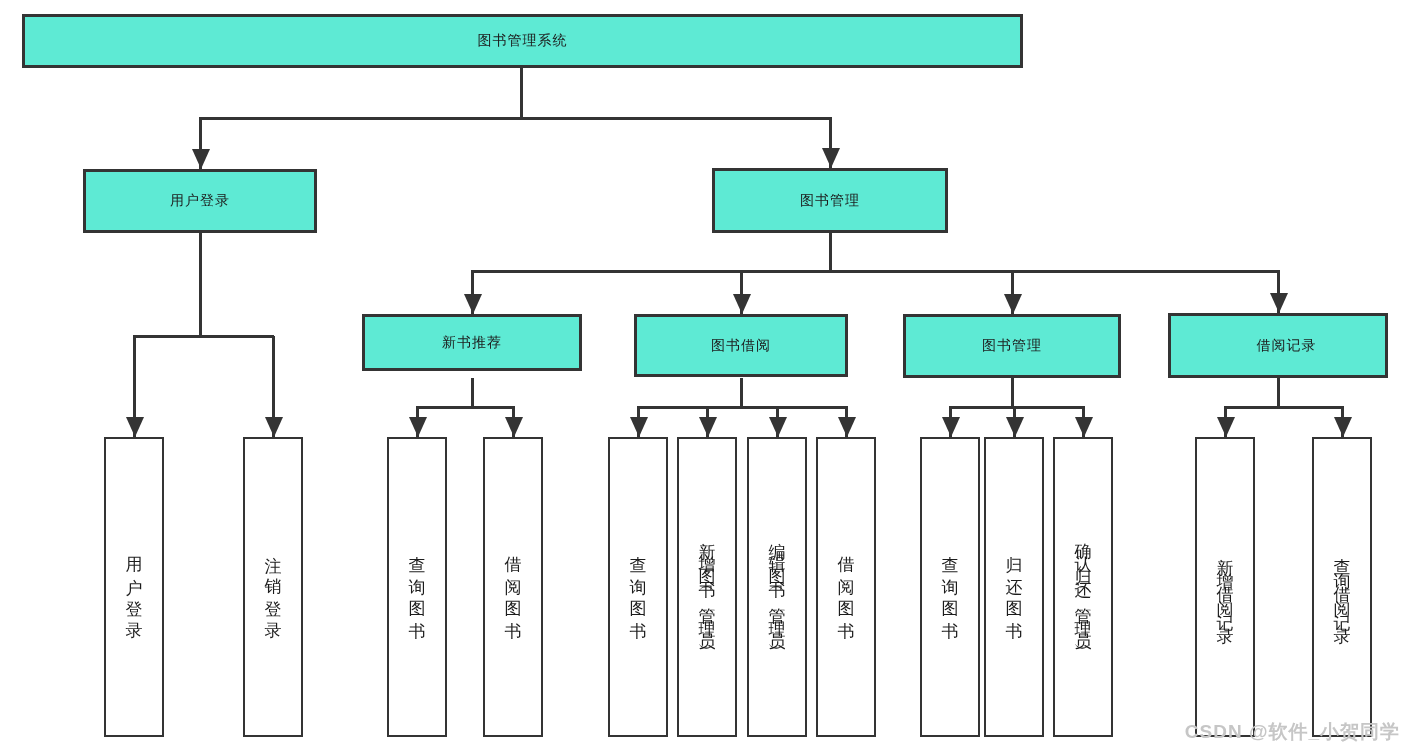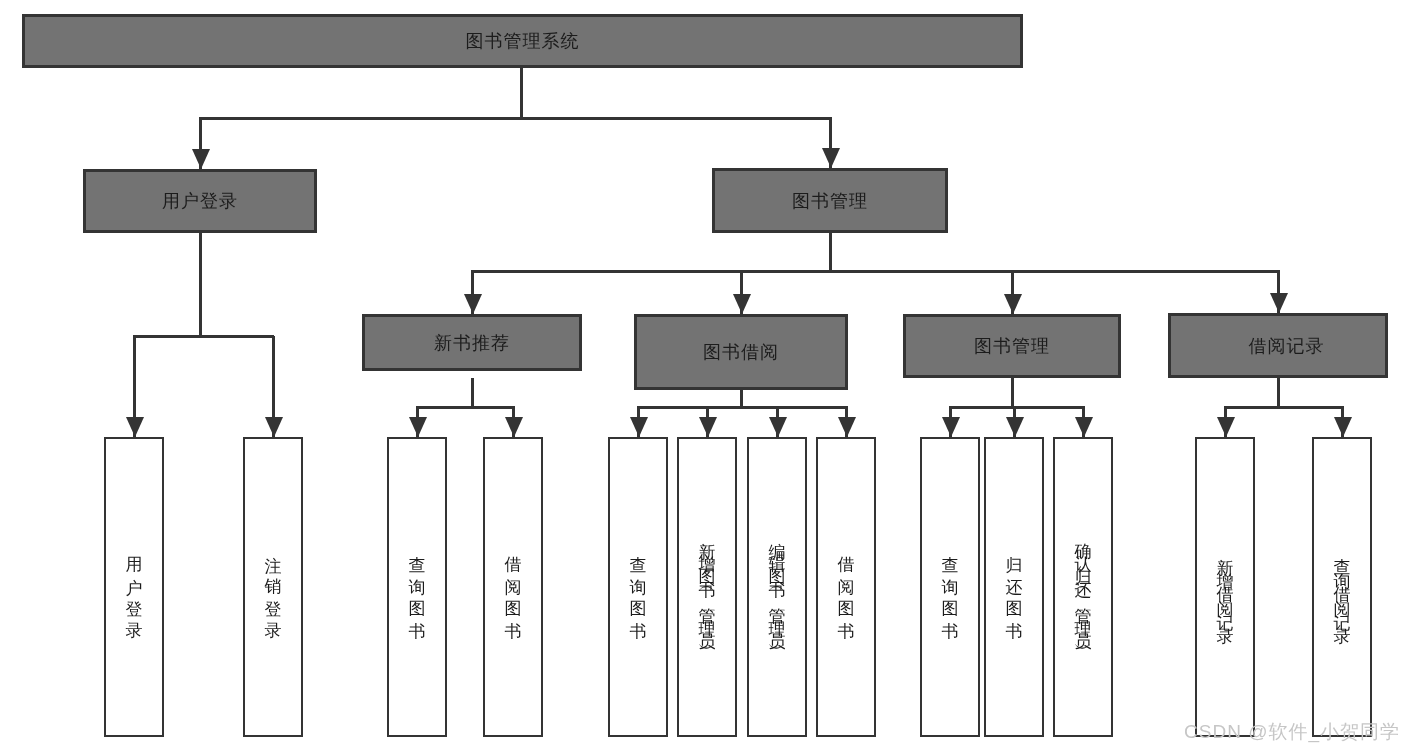--- a/index.html
+++ b/index.html
@@ -3,23 +3,23 @@
 <meta charset="utf-8">
 <style>
   html,body { margin:0; padding:0; background:#ffffff; }
   body { font-family: "Liberation Sans", "DejaVu Sans", sans-serif; }
   #canvas {
     position:relative; width:1405px; height:747px; background:#ffffff;
     overflow:hidden; color:#1f1f1f;
   }
   
   .node {
-    position:absolute; box-sizing:border-box; background:#737373;
+    position:absolute; box-sizing:border-box; background:#5eead4;
     border:3px solid #343434; display:flex; align-items:center; justify-content:center;
-    font-size:18px; letter-spacing:1px; color:#1c1c1c; z-index:2;
+    font-size:14px; letter-spacing:1px; color:#1c1c1c; z-index:2;
   }
   .leaf {
     position:absolute; box-sizing:border-box; background:#fff;
     border:2px solid #343434; top:437px; width:60px; height:300px;
     display:flex; align-items:center; justify-content:center; z-index:2;
   }
   .vtext {
     writing-mode:vertical-rl; text-orientation:mixed;
     font-size:17px; color:#1c1c1c; line-height:1;
   }
@@ -31,21 +31,21 @@
   .hline { position:absolute; height:3px; background:#343434; z-index:1; }
   .arrow { position:absolute; width:3px; background:#343434; z-index:1; }
   .arrow::after {
     content:""; position:absolute; bottom:0; left:50%; transform:translateX(-50%);
     width:0; height:0; border-left:9px solid transparent; border-right:9px solid transparent;
     border-top:20px solid #343434;
   }
   
   #watermark {
     position:absolute; right:5px; bottom:2px; font-size:19px;
-    color:#c6c6c6; z-index:3; letter-spacing:1px; white-space:nowrap;
+    color:#c6c6c6; z-index:3; letter-spacing:1px; white-space:nowrap;font-weight:bold;
   }
 </style>
 </head>
 <body>
 
 <div id="canvas">
 
   <div class="node" style="left:22px; top:14px; width:1001px; height:54px;">
     <span>图书管理系统</span>
   </div>
@@ -70,21 +70,21 @@
   <div class="vline" style="left:829px; top:232px; height:40px;"></div>
   <div class="hline" style="left:471px; top:270px; width:809px;"></div>
   <div class="arrow" style="left:471px; top:271px; height:43px;"></div>
   <div class="arrow" style="left:740px; top:271px; height:43px;"></div>
   <div class="arrow" style="left:1011px; top:271px; height:43px;"></div>
   <div class="arrow" style="left:1277px; top:271px; height:42px;"></div>
 
   <div class="node" style="left:362px; top:314px; width:220px; height:57px;">
     <span>新书推荐</span>
   </div>
-  <div class="node" style="left:634px; top:314px; width:214px; height:76px;">
+  <div class="node" style="left:634px; top:314px; width:214px; height:63px;">
     <span>图书借阅</span>
   </div>
   <div class="node" style="left:903px; top:314px; width:218px; height:64px;">
     <span>图书管理</span>
   </div>
   <div class="node" style="left:1168px; top:313px; width:220px; height:65px;padding-left:17px;">
     <span>借阅记录</span>
   </div>
 
   <div class="vline" style="left:471px; top:378px; height:30px;"></div>

